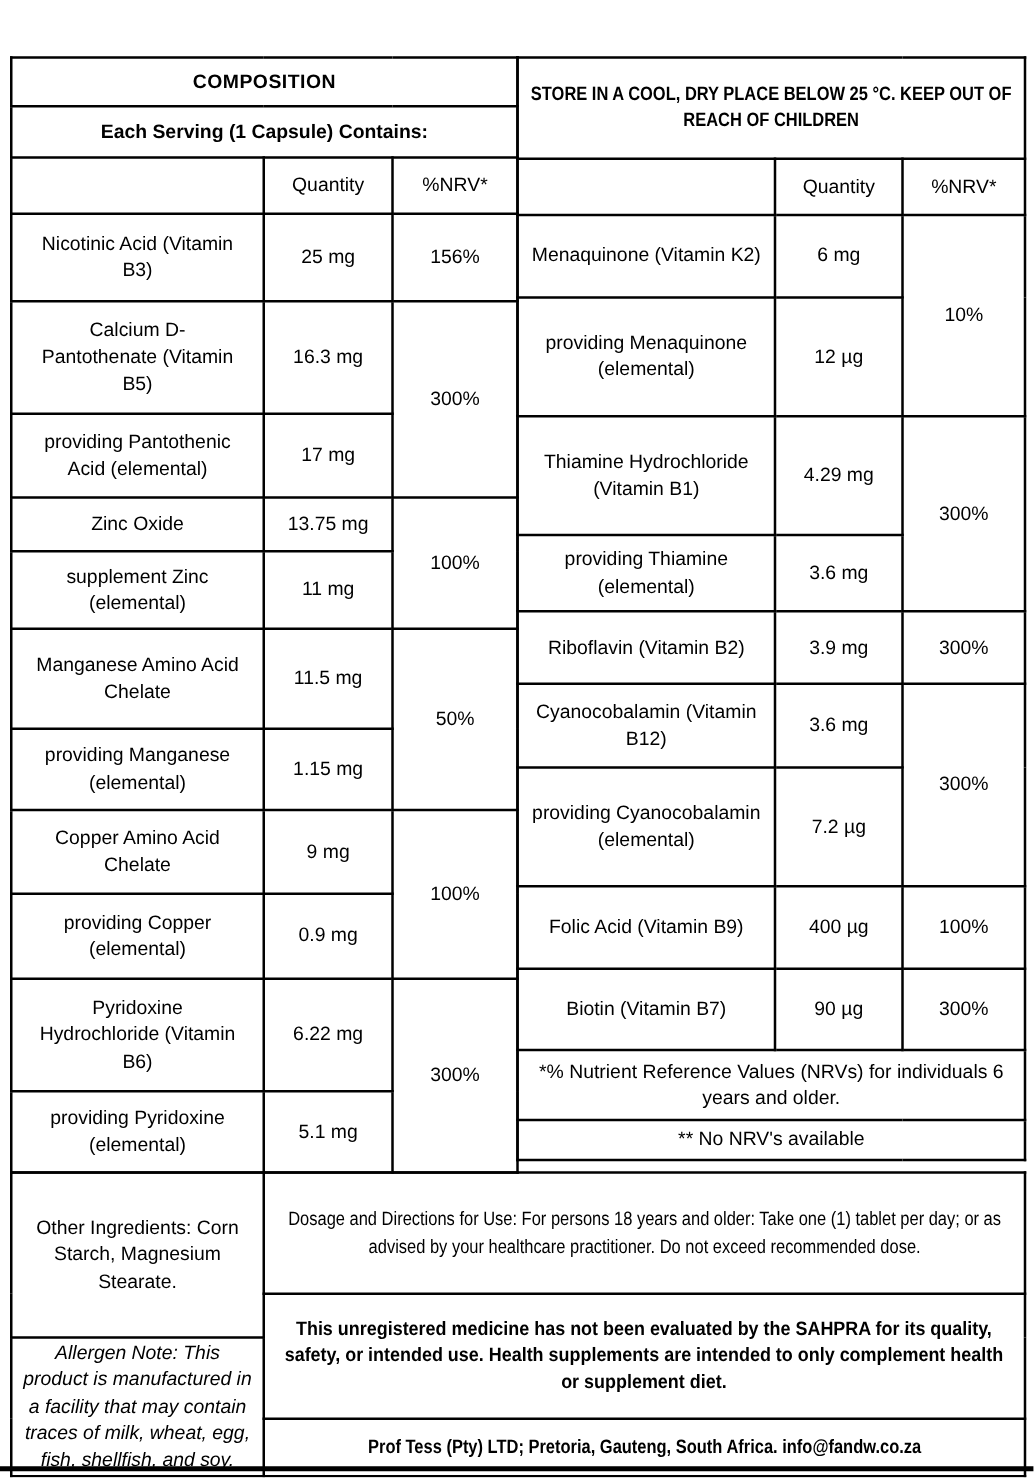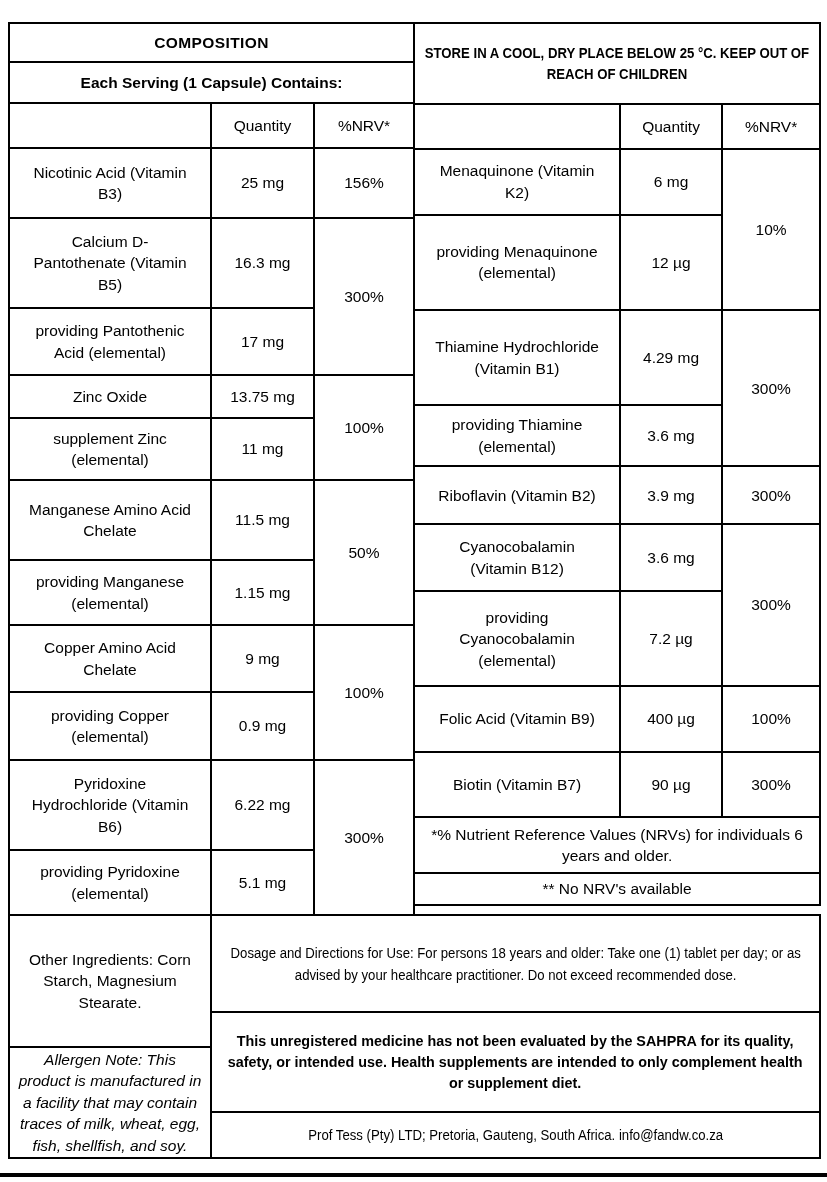--- a/index.html
+++ b/index.html
@@ -6,53 +6,53 @@
   html, body { margin: 0; padding: 0; background: #ffffff; }
   .page {
     position: relative;
     width: 827px;
     height: 1182px;
     background: #ffffff;
     font-family: "Liberation Sans", sans-serif;
     color: #000000;
     overflow: hidden;
   }
-  .sheet { position: absolute; top: 22px; left: 8px; width: 811px; }
+  .sheet { position: absolute; top: 45px; left: 8px; width: 811px; }
   .top-tables { display: flex; align-items: flex-start; }
 
   table.grid { border-collapse: collapse; table-layout: fixed; }
   .grid td {
     border: 2px solid #000000;
     text-align: center;
     vertical-align: middle;
     padding: 1px 8px;
     font-size: 15.5px;
     line-height: 1.38;
     overflow: hidden;
   }
 
   #comp-table { width: 405px; height: 884px; }
   #vit-table  { width: 406px; height: 884px; margin-left: -2px; }
   #footer-table { width: 811px; margin-top: -2px; }
 
   #comp-table td.name-cell { padding: 1px 18px; }
-  #vit-table  td.name-cell { padding: 1px 14px; }
+  #vit-table  td.name-cell { padding: 1px 3px; }
 
   .title-cell    { font-weight: 700; font-size: 17px; letter-spacing: 0.4px; }
   .subtitle-cell { font-weight: 700; font-size: 17px; }
   .store-cell    { font-weight: 700; font-size: 18px; line-height: 1.32; padding: 1px 3px; }
 
   .note-cell  { text-align: left; font-size: 15px;   line-height: 1.35; padding: 4px 8px; }
   .note2-cell { text-align: left; font-size: 14.5px; padding: 3px 8px; margin-left: 36px; }
 
   .other-cell    { font-size: 16px; line-height: 1.4; }
   .allergen-cell { font-style: italic; font-size: 14px; line-height: 1.32; padding: 1px 5px; }
   .dosage-cell   { font-size: 20px;  line-height: 1.28; padding: 1px 3px; border-radius: 14px; }
   .sahpra-cell   { font-weight: 700; font-size: 20px; line-height: 1.17; padding: 1px 3px; }
-  .addr-cell     { font-size: 18px; padding: 1px 3px; }
+  .addr-cell     { font-size: 18px; padding: 1px 3px; font-weight: bold; }
 
   
   .cond85 { display: block; width: 118%; margin-left: -9%; transform: scaleX(0.85);  transform-origin: center; text-align: center; }
   .cond92 { display: block; width: 108%; margin-left: -4%; transform: scaleX(0.926); transform-origin: center; text-align: center; }
 
   .bottom-rule {
     position: absolute;
     left: 0; top: 1173px;
     width: 827px; height: 4px;
     background: #000000;

